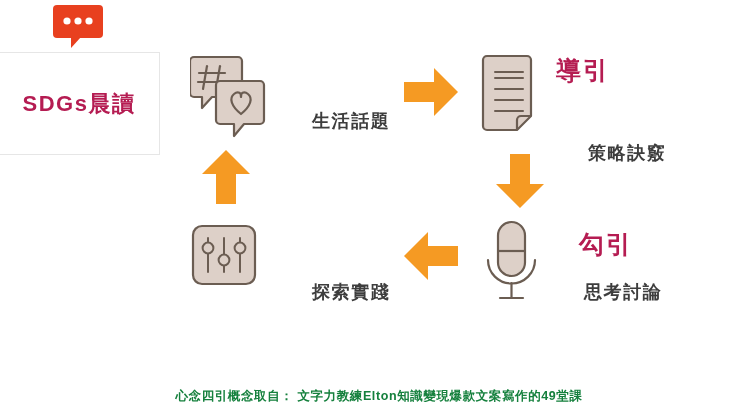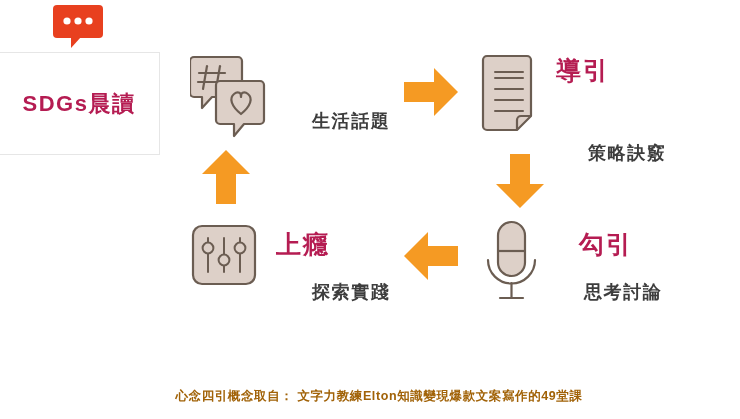--- a/index.html
+++ b/index.html
@@ -102,21 +102,21 @@
 
   
   #caption {
     position: absolute;
     left: 0;
     top: 388px;
     width: 740px;
     text-align: center;
     padding-left: 18px;
     box-sizing: border-box;
-    color: #a16207;
+    color: #15803d;
     font-size: 12.5px;
     font-weight: 700;
     letter-spacing: 0.6px;
     white-space: nowrap;
   }
 </style>
 </head>
 <body>
 
 <div id="chat-badge">
@@ -195,21 +195,20 @@
         <line x1="34" y1="20" x2="34" y2="54"></line>
         <line x1="50" y1="20" x2="50" y2="54"></line>
       </g>
       <g fill="#ddd0c8" stroke="#6b5d52" stroke-width="2">
         <circle cx="18" cy="30" r="5.4"></circle>
         <circle cx="34" cy="42" r="5.4"></circle>
         <circle cx="50" cy="30" r="5.4"></circle>
       </g>
     </svg>
   </div>
-  <div class="head">上癮</div>
   <div class="sub">探索實踐</div>
 </div>
 
 <div class="arrow" id="arrow-right">
   <svg width="58" height="56" viewBox="0 0 58 56" xmlns="http://www.w3.org/2000/svg">
     <path d="M2 18 H32 V4 L56 28 L32 52 V38 H2 Z" fill="#f59a23"></path>
   </svg>
 </div>
 
 <div class="arrow" id="arrow-down">

